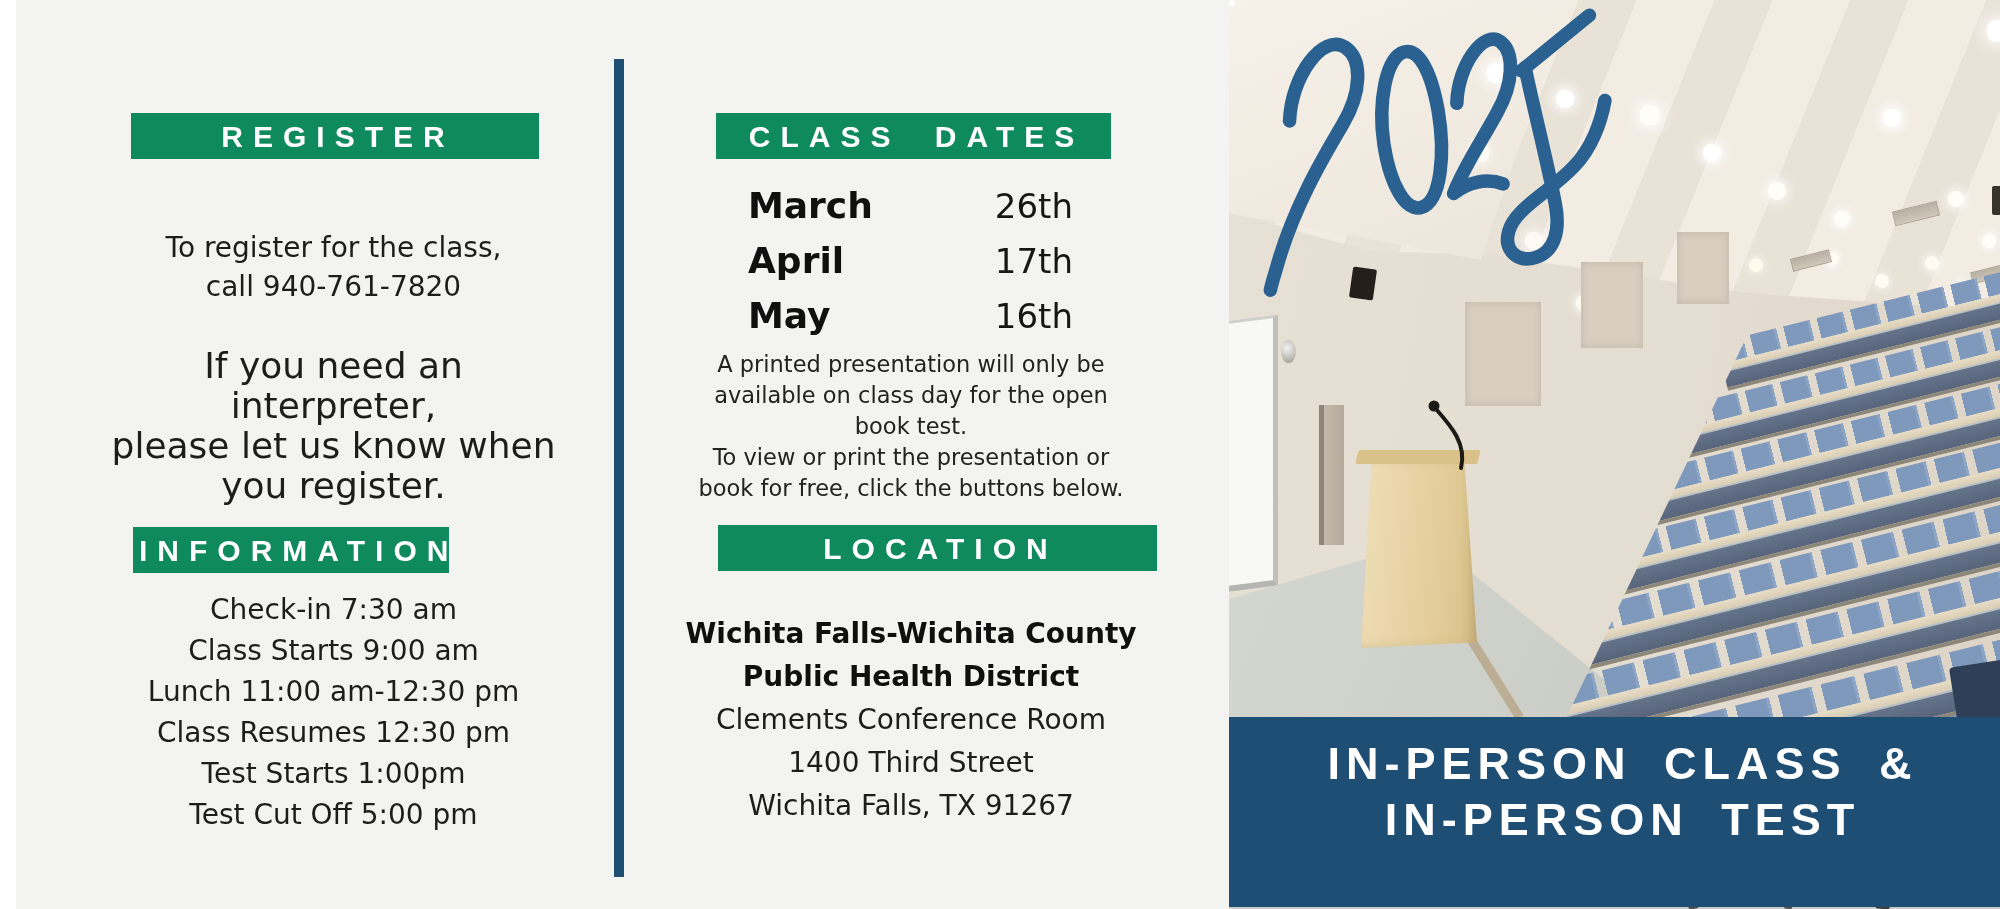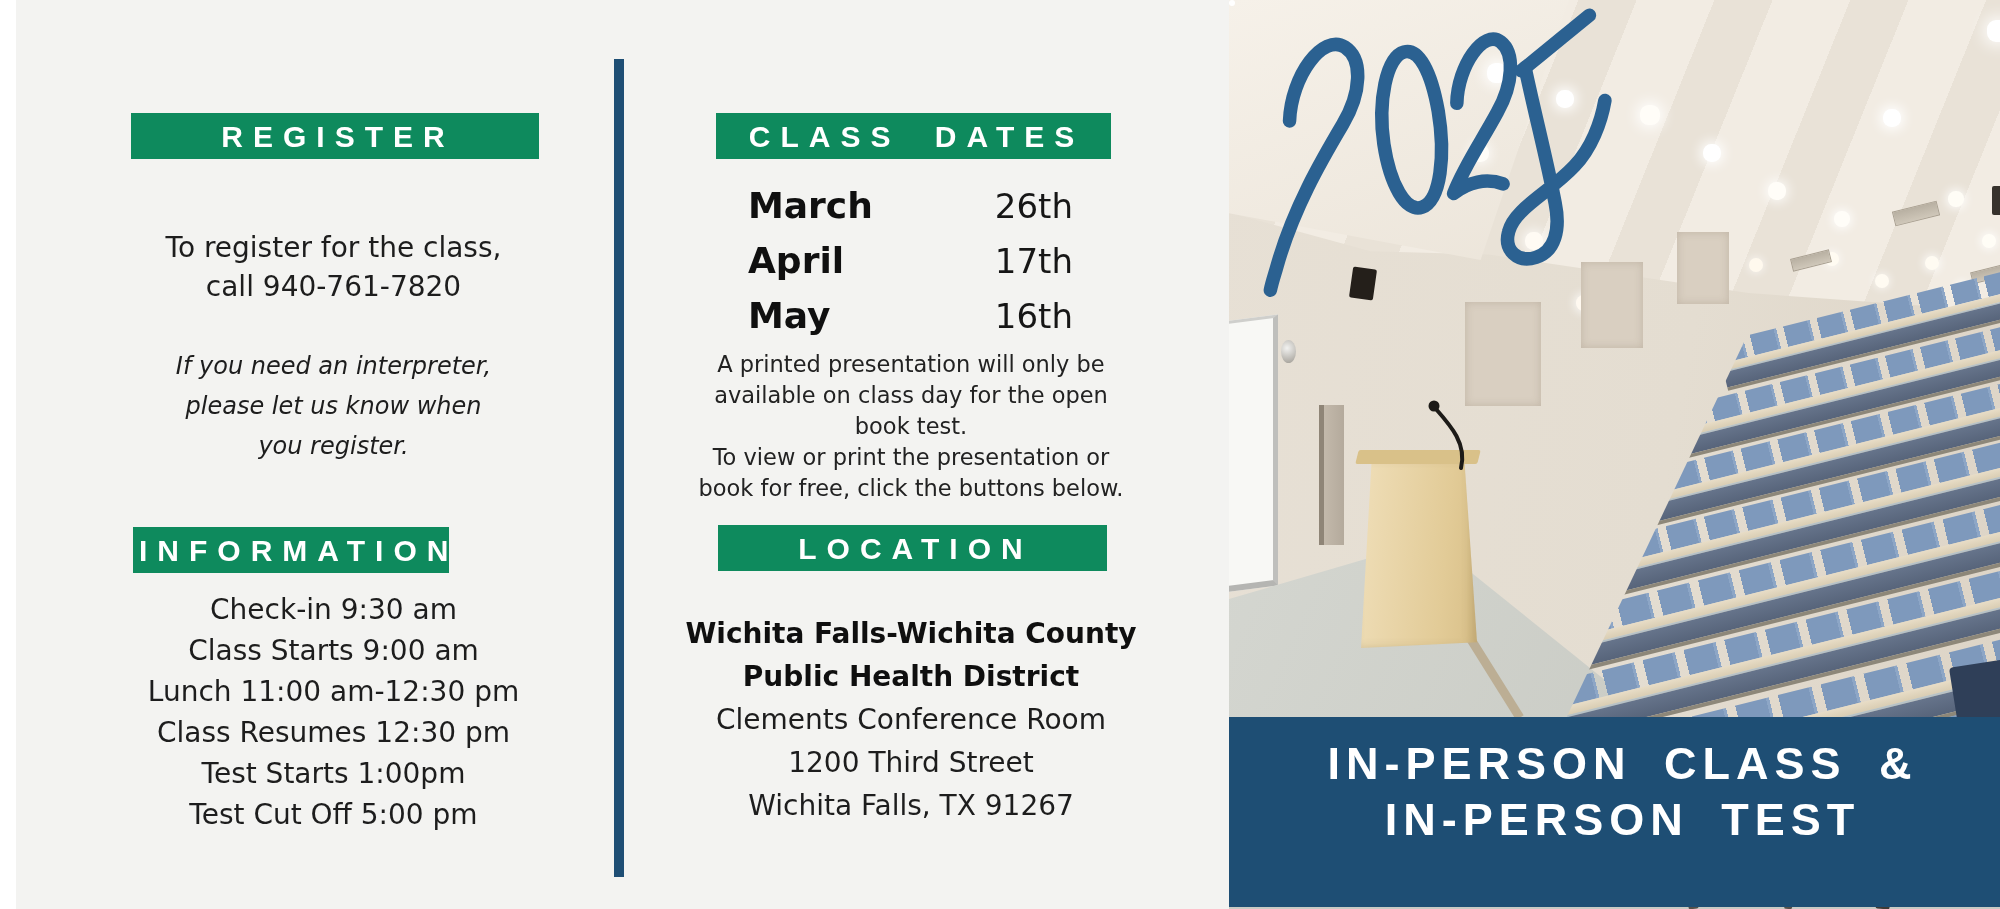--- a/index.html
+++ b/index.html
@@ -22,26 +22,26 @@
   .gbar{
     position:absolute;height:46px;line-height:47px;
     background:var(--green);color:#fff;
     font-family:"Liberation Sans",sans-serif;font-weight:700;
     font-size:30px;letter-spacing:10px;word-spacing:16px;
     text-align:center;text-indent:6px;
   }
   #register-banner{left:115px;top:113px;width:408px;}
   #information-banner{left:117px;top:527px;width:316px;}
   #classdates-banner{left:700px;top:113px;width:395px;}
-  #location-banner{left:702px;top:525px;width:389px;}
+  #location-banner{left:702px;top:525px;width:439px;}
   
   .para{position:absolute;text-align:center;}
   .line{display:block;}
   #reg-p1{left:95px;top:228px;width:445px;font-size:28px;line-height:39px;}
-  #reg-p2{left:95px;top:346px;width:445px;font-size:24px;line-height:40px;font-style:italic;}
+  #reg-p2{left:95px;top:346px;width:445px;font-size:36px;line-height:40px;}
   #info-list{left:95px;top:589px;width:445px;font-size:28px;line-height:41px;}
   #dates-table{left:732px;top:178px;width:325px;}
   .drow{display:flex;justify-content:space-between;align-items:center;height:55px;}
   .drow .month{font-size:36px;font-weight:700;color:#101010;}
   .drow .day{font-size:34px;color:#161616;}
   #dates-note{left:660px;top:349px;width:470px;font-size:22.5px;line-height:31px;color:#222;}
   #location-text{left:660px;top:612px;width:470px;font-size:28px;line-height:43px;}
   #location-text .bold{font-weight:700;color:#0f0f0f;}
   
   #divider{position:absolute;left:598px;top:59px;width:10px;height:818px;background:var(--dark-blue);}
@@ -173,21 +173,21 @@
 
   <div class="para" id="reg-p2">
     <span class="line">If you need an interpreter,</span>
     <span class="line">please let us know when</span>
     <span class="line">you register.</span>
   </div>
 
   <div class="gbar" id="information-banner">INFORMATION</div>
 
   <div class="para" id="info-list">
-    <span class="line">Check-in 9:30 am</span>
+    <span class="line">Check-in 7:30 am</span>
     <span class="line">Class Starts 9:00 am</span>
     <span class="line">Lunch 11:00 am-12:30 pm</span>
     <span class="line">Class Resumes 12:30 pm</span>
     <span class="line">Test Starts 1:00pm</span>
     <span class="line">Test Cut Off 5:00 pm</span>
   </div>
 
   <div id="divider"></div>
 
   <div class="gbar" id="classdates-banner">CLASS DATES</div>
@@ -214,21 +214,21 @@
     <span class="line">To view or print the presentation or</span>
     <span class="line">book for free, click the buttons below.</span>
   </div>
 
   <div class="gbar" id="location-banner">LOCATION</div>
 
   <div class="para" id="location-text">
     <span class="line bold">Wichita Falls-Wichita County</span>
     <span class="line bold">Public Health District</span>
     <span class="line">Clements Conference Room</span>
-    <span class="line">1200 Third Street</span>
+    <span class="line">1400 Third Street</span>
     <span class="line">Wichita Falls, TX 91267</span>
   </div>
 
   <div id="photo">
     <div class="ph" id="ceiling"></div>
     <div class="ph" id="ceiling-soffit"></div>
     <div class="ph" id="ceiling-lights"></div>
     <div class="ph vent" id="vent-1"></div>
     <div class="ph vent" id="vent-2"></div>
     <div class="ph vent" id="vent-3"></div>

